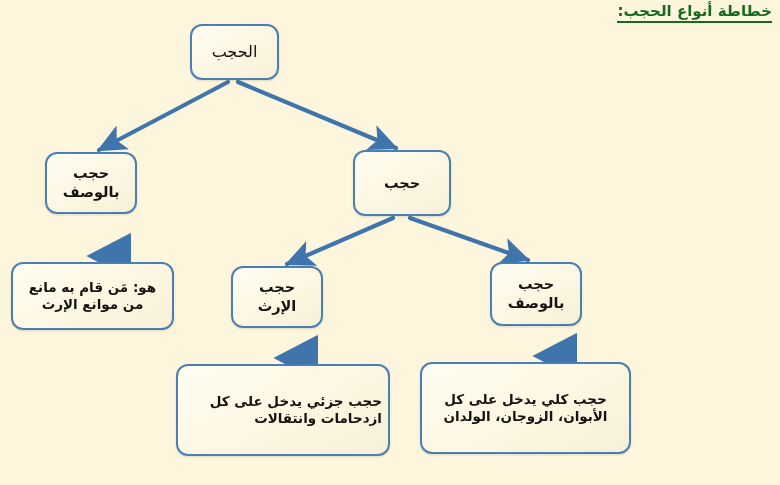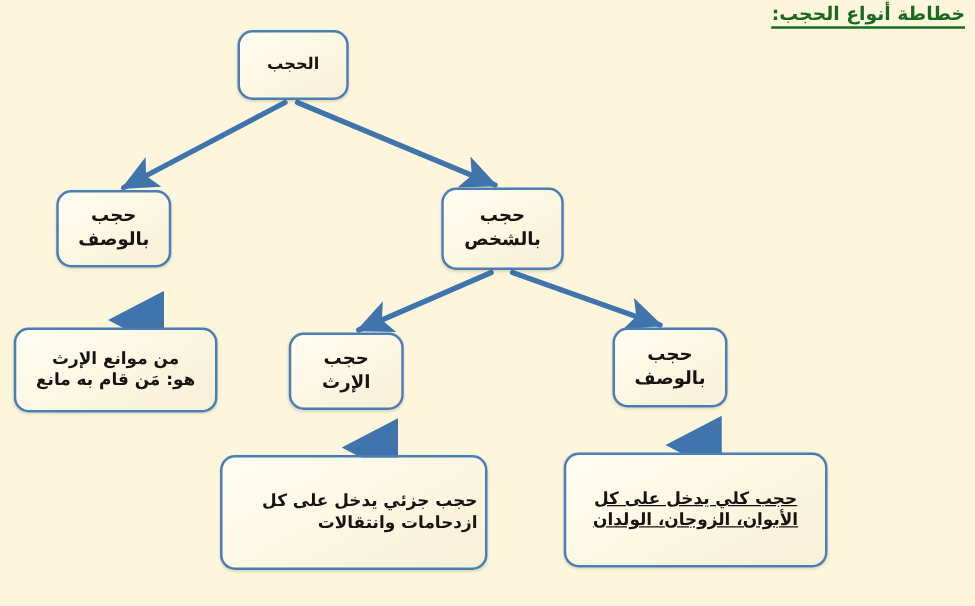--- a/index.html
+++ b/index.html
@@ -51,21 +51,21 @@
     line-height: 1.28;
     width: 100%;
   }
   .node .ln {
     display: block;
     white-space: nowrap;
   }
   
   #node-root {
     left: 190px; top: 24px; width: 89px; height: 56px;
-    font-size: 13px; font-weight: 700;
+    font-size: 16px; font-weight: 400;
   }
   #node-bilwasf {
     left: 45px; top: 152px; width: 92px; height: 62px;
     font-size: 14.5px; font-weight: 700;
   }
   #node-bishakhs {
     left: 353px; top: 150px; width: 98px; height: 66px;
     font-size: 14.5px; font-weight: 700;
   }
   #node-def-wasf {
@@ -78,22 +78,22 @@
   }
   #node-hirman {
     left: 490px; top: 262px; width: 92px; height: 64px;
     font-size: 14.5px; font-weight: 700;
   }
   #node-def-nuqsan {
     left: 176px; top: 364px; width: 214px; height: 92px;
     font-size: 13.5px; font-weight: 700; text-align: right;
   }
   #node-def-hirman {
-    left: 451px; top: 362px; width: 211px; height: 92px;
-    font-size: 13.5px; font-weight: 700; text-decoration: underline;
+    left: 420px; top: 362px; width: 211px; height: 92px;
+    font-size: 13.5px; font-weight: 700;
   }
   
   #title {
     position: absolute;
     right: 8px;
     top: 2px;
     font-size: 15px;
     font-weight: 700;
     color: #176a1f;
     border-bottom: 2.5px solid #176a1f;
@@ -148,28 +148,27 @@
   <div class="node" id="node-bilwasf">
     <span class="lines">
       <span class="ln">حجب</span>
       <span class="ln">بالوصف</span>
     </span>
   </div>
 
   <div class="node" id="node-bishakhs">
     <span class="lines">
       <span class="ln">حجب</span>
-      <span class="ln">بالشخص</span>
     </span>
   </div>
 
   <div class="node" id="node-def-wasf">
     <span class="lines">
+      <span class="ln">هو: مَن قام به مانع</span>
       <span class="ln">من موانع الإرث</span>
-      <span class="ln">هو: مَن قام به مانع</span>
     </span>
   </div>
 
   <div class="node" id="node-nuqsan">
     <span class="lines">
       <span class="ln">حجب</span>
       <span class="ln">الإرث</span>
     </span>
   </div>
 

